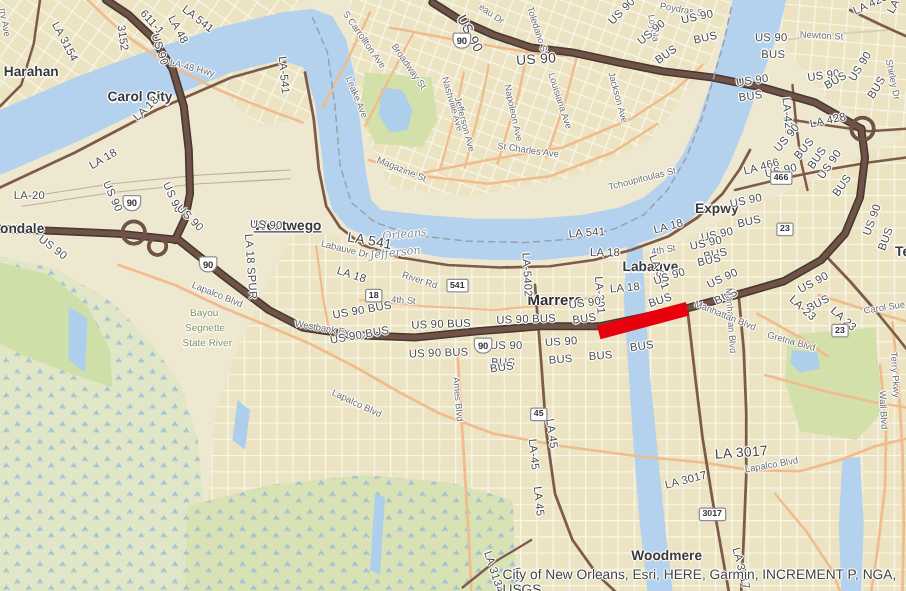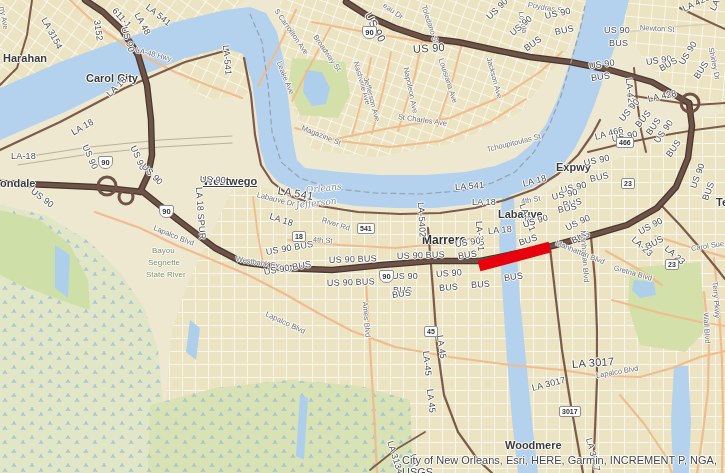--- a/index.html
+++ b/index.html
@@ -147,21 +147,21 @@
       <span class="lbl c-rt" style="left: 44px; top: 13px; transform: rotate(62deg);">LA 3154</span>
       <span class="lbl c-rt" style="left: 137px; top: 8px; transform: rotate(62deg);">LA 48</span>
       <span class="lbl c-st" style="left: 136px; top: 45px; transform: rotate(15deg);">LA-48 Hwy</span>
       <span class="lbl c-rt" style="left: 97px; top: 15px; transform: rotate(82deg);">3152</span>
       <span class="lbl c-rt" style="left: 147px; top: 1px; transform: rotate(38deg);">LA 541</span>
       <span class="lbl c-rt" style="left: 114px; top: 4px; transform: rotate(48deg);">611-1</span>
       <span class="lbl c-rt" style="left: 124px; top: 22px; transform: rotate(72deg);">US 90</span>
       <span class="lbl c-rt" style="left: 226px; top: 40px; transform: rotate(85deg);">LA-541</span>
       <span class="lbl c-rt" style="left: 72px; top: 128px; transform: rotate(-30deg);">LA 18</span>
       <span class="lbl c-rt" style="left: 108px; top: 90px; transform: rotate(-44deg);">LA 18</span>
-      <span class="lbl c-rt" style="left: 11px; top: 151px;">LA-18</span>
+      <span class="lbl c-rt" style="left: 11px; top: 151px;">LA-20</span>
       <span class="lbl c-rt" style="left: 85px; top: 140px; transform: rotate(66deg);">US 90</span>
       <span class="lbl c-rt" style="left: 133px; top: 141px; transform: rotate(66deg);">US 90</span>
       <span class="lbl c-rt" style="left: 143px; top: 160px; transform: rotate(45deg);">US 90</span>
       <span class="lbl c-rt" style="left: 200px; top: 174px; transform: rotate(3deg);">US 90</span>
       <span class="lbl c-rt" style="left: 32px; top: 185px; transform: rotate(37deg);">US 90</span>
       <span class="lbl c-st" style="left: 276px; top: 5px; transform: rotate(55deg);">S Carrollton Ave</span>
       <span class="lbl c-st" style="left: 315px; top: 31px; transform: rotate(55deg);">Broadway St</span>
       <span class="lbl c-st" style="left: 279px; top: 57px; transform: rotate(68deg);">Leake Ave</span>
       <span class="lbl c-st" style="left: 384px; top: 0px; transform: rotate(35deg);">eau Dr</span>
       <span class="lbl c-st" style="left: 424px; top: 1px; transform: rotate(72deg);">Toledano St</span>

